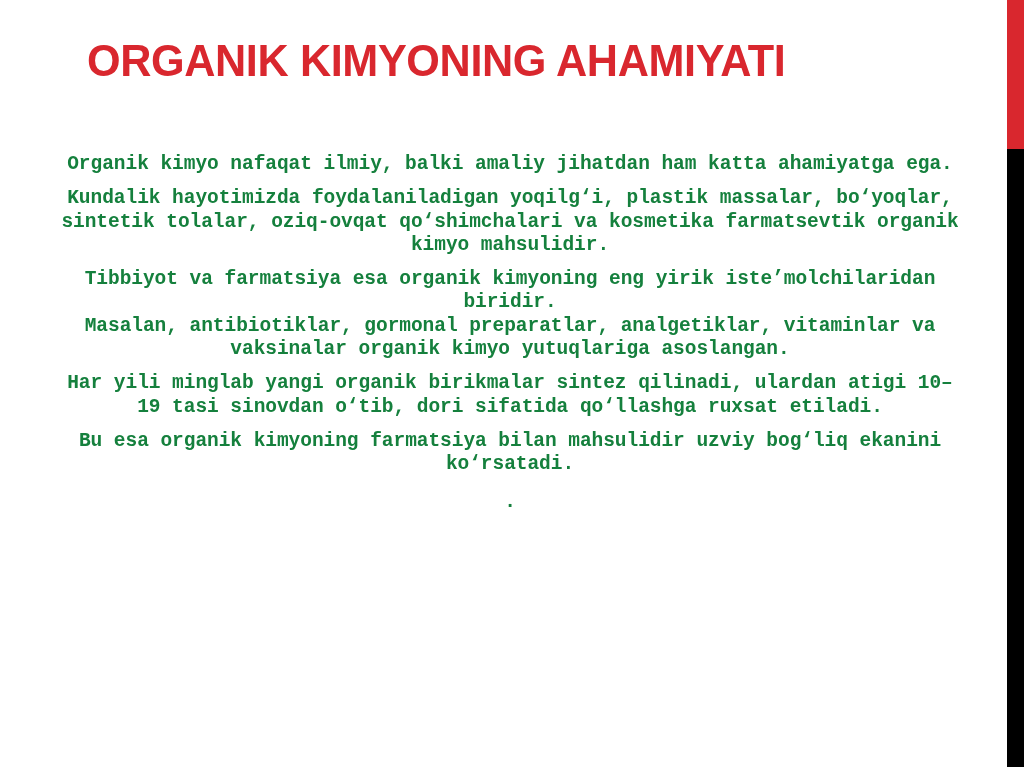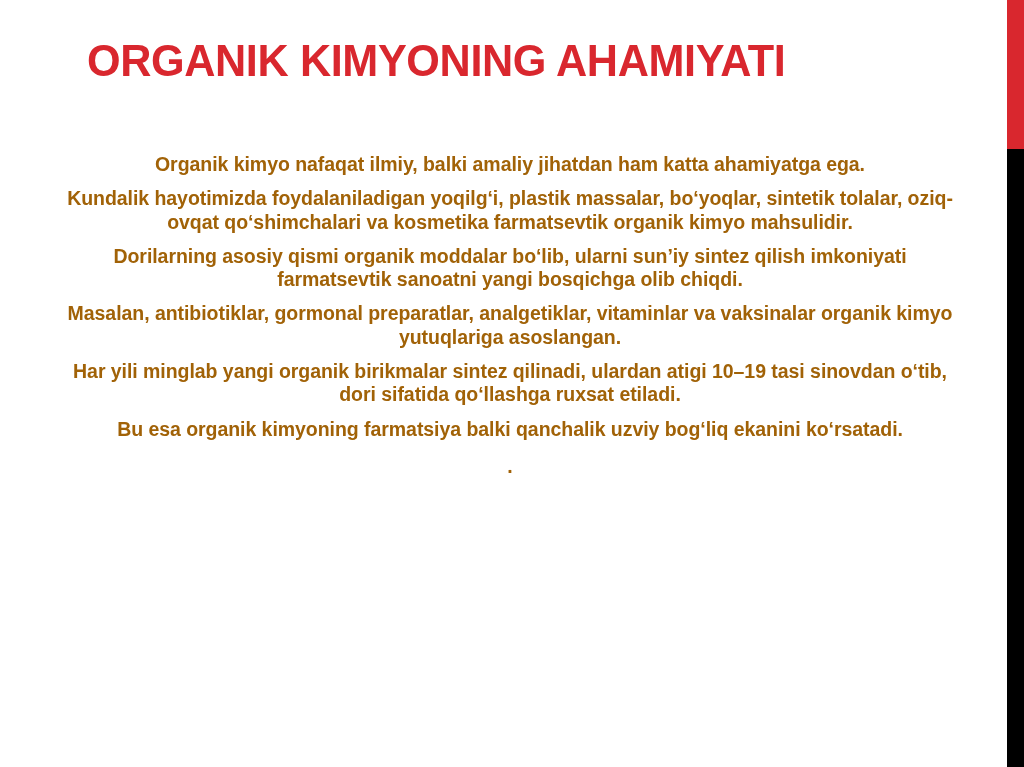--- a/index.html
+++ b/index.html
@@ -71,25 +71,25 @@
   }
 
   
   #body-text {
     position: absolute;
     left: 57px;
     top: 141px;
     width: 906px;
   }
   .para {
-    font-family: Liberation Sans, sans-serif;
+    font-family: Liberation Mono, monospace;
     font-weight: bold;
     font-size: 19.5px;
     line-height: 23.3px;
-    color: #a16207;
+    color: #15803d;
     margin: 0 0 11px 0;
     white-space: pre-line;
     letter-spacing: -0.05px;
   }
   .para.tight { margin-bottom: 0; }
   .para.dot {
     margin-top: 14px;
   }
 </style>
 </head>
@@ -97,28 +97,28 @@
 
 <div id="slide">
 
   <h1 id="slide-title">ORGANIK KIMYONING AHAMIYATI</h1>
 
   <div id="body-text">
     <p class="para">Organik kimyo nafaqat ilmiy, balki amaliy jihatdan ham katta ahamiyatga ega.</p>
 
     <p class="para">Kundalik hayotimizda foydalaniladigan yoqilg‘i, plastik massalar, bo‘yoqlar, sintetik tolalar, oziq-ovqat qo‘shimchalari va kosmetika farmatsevtik organik kimyo mahsulidir.</p>
 
+    <p class="para tight">Tibbiyot va farmatsiya esa organik kimyoning eng yirik iste’molchilaridan biridir.</p>
 
-    <p class="para">Dorilarning asosiy qismi organik moddalar bo‘lib, ularni sun’iy sintez qilish imkoniyati farmatsevtik sanoatni yangi bosqichga olib chiqdi.</p>
 
     <p class="para"> Masalan, antibiotiklar, gormonal preparatlar, analgetiklar, vitaminlar va vaksinalar organik kimyo yutuqlariga asoslangan.</p>
 
     <p class="para"> Har yili minglab yangi organik birikmalar sintez qilinadi, ulardan atigi 10–19 tasi sinovdan o‘tib, dori sifatida qo‘llashga ruxsat etiladi.</p>
 
-    <p class="para">Bu esa organik kimyoning farmatsiya balki qanchalik uzviy bog‘liq ekanini ko‘rsatadi.</p>
+    <p class="para">Bu esa organik kimyoning farmatsiya bilan mahsulidir uzviy bog‘liq ekanini ko‘rsatadi.</p>
 
     <p class="para dot">.</p>
   </div>
 
 </div>
 
 <div id="edge-bars">
   <div id="edge-bar-red"></div>
   <div id="edge-bar-black"></div>
 </div>

